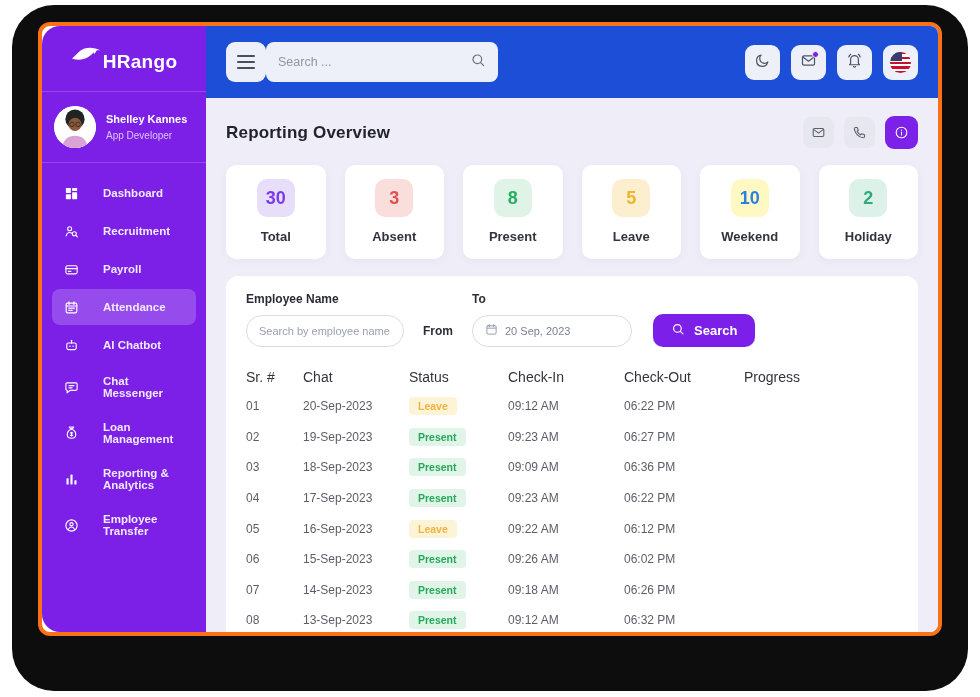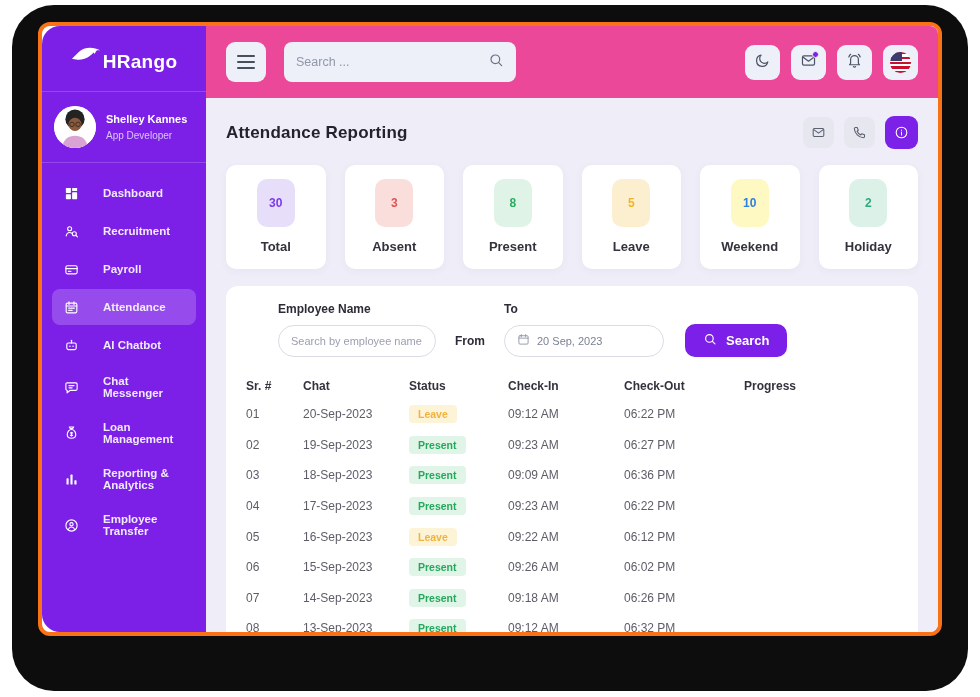--- a/index.html
+++ b/index.html
@@ -26,21 +26,21 @@
   .menu { list-style:none; padding:12px 10px; flex:1; }
   .menu-item { display:flex; align-items:center; gap:24px; padding:10px 11px; border-radius:8px;
                font-size:11.5px; font-weight:bold; color:#f1eafc; cursor:pointer; margin-bottom:2px; }
   .menu-item.active { background:rgba(255,255,255,.20); }
   .mi-icon { width:16px; height:16px; flex:none; display:flex; align-items:center; justify-content:center; }
   .mi-icon svg { width:15px; height:15px; stroke:#fff; fill:none; stroke-width:1.8; stroke-linecap:round; stroke-linejoin:round; }
   .mi-icon svg .f { fill:#fff; stroke:none; }
 
   
   .main { flex:1; display:flex; flex-direction:column; background:#efedf7; min-width:0; }
-  .topbar { height:72px; background:#ec4899; display:flex; align-items:center; padding:0 20px; gap:18px; }
+  .topbar { height:72px; background:#1d4ed8; display:flex; align-items:center; padding:0 20px; }
   .hamburger { width:40px; height:40px; border-radius:9px; background:#edf0f8; border:none; cursor:pointer;
                display:flex; flex-direction:column; align-items:center; justify-content:center; gap:3.5px; }
   .hamburger i { display:block; width:18px; height:2.4px; background:#474e5c; border-radius:2px; }
   .searchbox { width:232px; height:40px; background:#edf0f8; border-radius:8px; display:flex; align-items:center; padding:0 12px; }
   .searchbox input { flex:1; border:none; background:transparent; outline:none; font-size:12.5px; color:#444; font-family:"Liberation Sans", sans-serif; }
   .searchbox input::placeholder { color:#9097a8; }
   .searchbox svg { width:16px; height:16px; stroke:#6a7183; fill:none; stroke-width:1.8; stroke-linecap:round; }
   .tb-spacer { flex:1; }
   .tb-actions { display:flex; gap:11px; }
   .icon-btn { position:relative; width:35px; height:35px; border-radius:9px; background:#edf0f8; border:none; cursor:pointer;
@@ -56,42 +56,42 @@
   .ph-actions { margin-left:auto; display:flex; gap:10px; align-items:center; }
   .ph-btn { width:31px; height:31px; border-radius:8px; background:#e7e7f0; border:none; cursor:pointer;
             display:flex; align-items:center; justify-content:center; }
   .ph-btn svg { width:15px; height:15px; stroke:#5b6170; fill:none; stroke-width:1.7; stroke-linecap:round; stroke-linejoin:round; }
   .ph-btn.active { width:33px; height:33px; background:#7c22e8; border-radius:9px; }
   .ph-btn.active svg { stroke:#fff; }
 
   
   .stats { display:grid; grid-template-columns:repeat(6,1fr); gap:19px; }
   .stat-card { background:#fff; border-radius:10px; padding:14px 0 15px; text-align:center; box-shadow:0 2px 8px rgba(90,80,150,.05); }
-  .chip { width:38px; height:48px; border-radius:10px; margin:0 auto; display:flex; align-items:center; justify-content:center;
-          font-size:12px; font-weight:bold; }
+  .chip { width:38px; height:38px; border-radius:10px; margin:0 auto; display:flex; align-items:center; justify-content:center;
+          font-size:18px; font-weight:bold; }
   .stat-label { margin-top:12px; font-size:13px; font-weight:bold; color:#33333e; }
 
   
   .panel { background:#fff; border-radius:12px; margin-top:17px; padding:16px 20px 18px; }
-  .filters { display:flex; gap:19px; align-items:flex-end;margin-left:32px; }
+  .filters { display:flex; gap:19px; align-items:flex-end; }
   .f-label { font-size:12px; font-weight:bold; color:#2c2c38; margin-bottom:9px; }
   .f-input { height:32px; border:1px solid #dcdce6; border-radius:16px; display:flex; align-items:center; padding:0 12px; gap:7px; background:#fff; }
   .f-input input { border:none; outline:none; width:100%; font-size:11px; color:#7c8294; background:transparent; font-family:"Liberation Sans", sans-serif; }
   .f-input input::placeholder { color:#9aa0b0; }
   .f-input svg { width:13px; height:13px; stroke:#8b91a2; fill:none; stroke-width:1.6; stroke-linecap:round; flex:none; }
   .fg-name .f-input { width:158px; }
   .fg-date .f-input { width:160px; }
   .search-btn { height:33px; padding:0 18px; margin-left:2px; border:none; border-radius:10px; background:#7c1fe8; color:#fff;
                 font-size:13px; font-weight:bold; display:flex; align-items:center; gap:9px; cursor:pointer; font-family:"Liberation Sans", sans-serif; }
   .search-btn svg { width:14px; height:14px; stroke:#fff; fill:none; stroke-width:2; stroke-linecap:round; }
 
   
   .table { margin-top:18px; }
   .thead, .trow { display:grid; grid-template-columns:57px 106px 99px 116px 120px 1fr; align-items:center; }
-  .thead { font-size:12px; font-weight:bold; color:#33333e; padding:4px 0 6px; }
+  .thead { font-size:14px; font-weight:normal; color:#33333e; padding:4px 0 6px; }
   .trow { height:30.6px; font-size:12px; color:#5d5d68; }
   .badge { display:inline-block; padding:3px 9px; border-radius:4px; font-size:10.5px; font-weight:bold; }
   .badge.leave   { background:#fdf3d7; color:#f2b33d; }
   .badge.present { background:#e0f5e8; color:#25a85b; }
   .ptrack { width:120px; height:7px; border-radius:4px; background:#e7e0f8; overflow:hidden; }
   .pfill  { height:100%; border-radius:4px; background:#6c1ed9; }
 </style>
 </head>
 <body>
 
@@ -266,21 +266,21 @@
             </button>
             <button class="icon-btn">
               <span class="ib-icon flag"></span>
             </button>
           </div>
       </div>
 
       <div class="content">
 
         <div class="page-head">
-          <h1 class="page-title">Attendance Reporting</h1>
+          <h1 class="page-title">Reporting Overview</h1>
           <div class="ph-actions" id="ph-actions">
               <button class="ph-btn">
                 <span style="display: flex;">
                   <svg viewBox="0 0 24 24">
                     <rect x="3.5" y="5.5" width="17" height="13" rx="2"></rect>
                     <path d="M4.5 7.5l7.5 5.5 7.5-5.5"></path>
                   </svg>
                 </span>
               </button>
               <button class="ph-btn">

